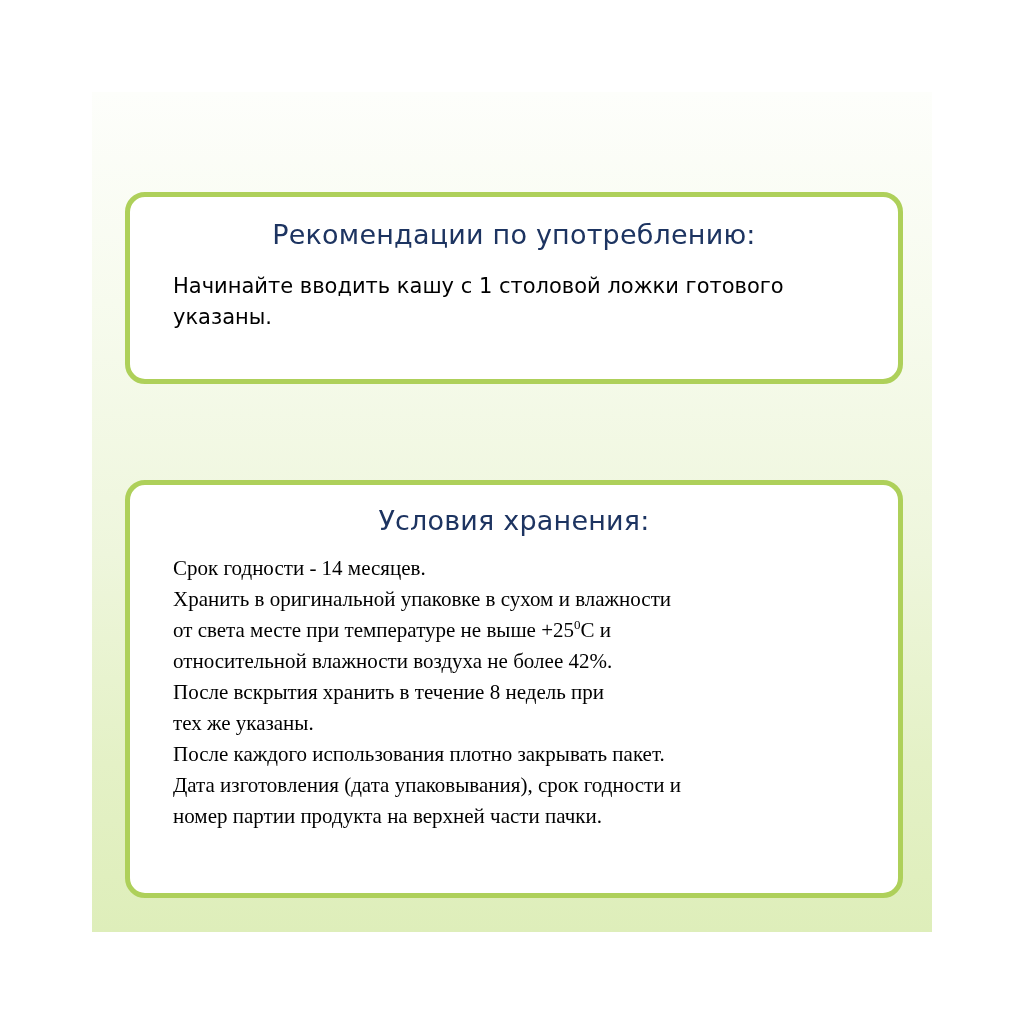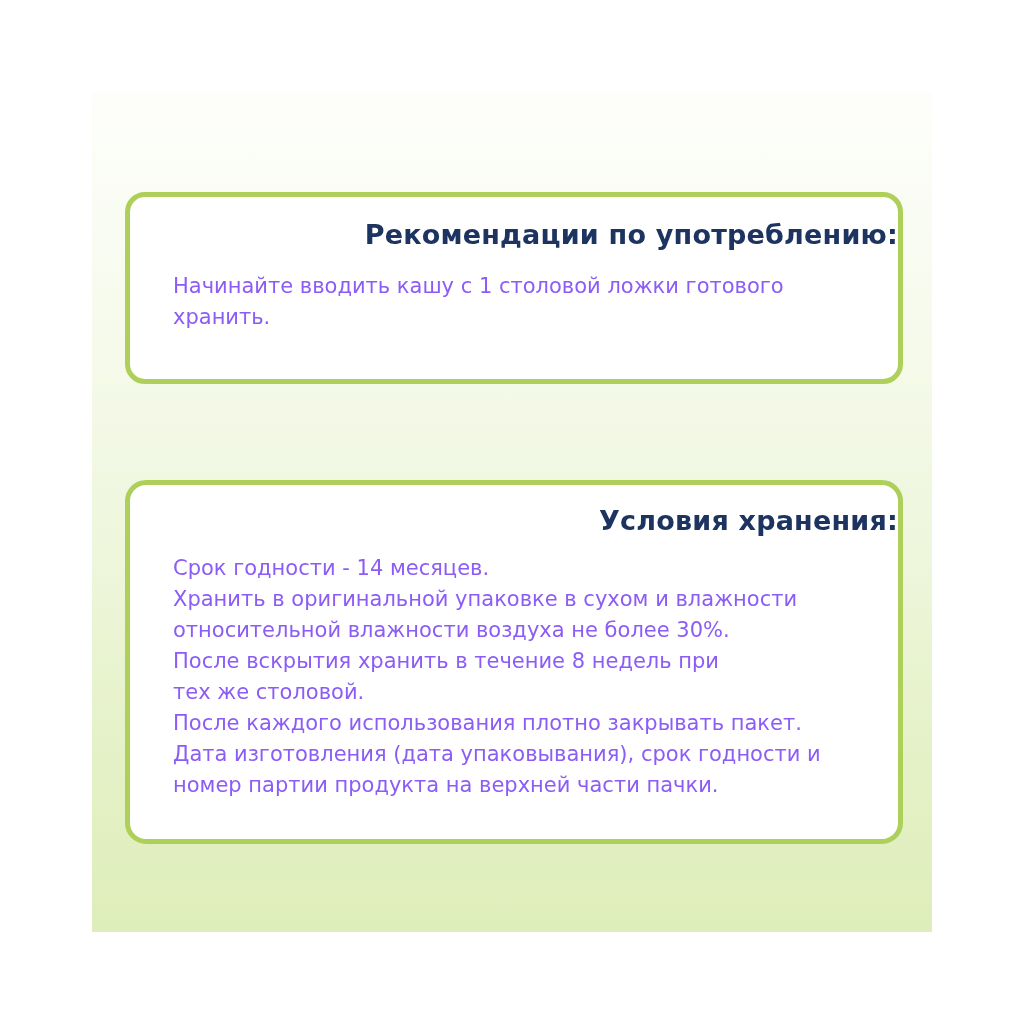--- a/index.html
+++ b/index.html
@@ -32,74 +32,74 @@
     .card-usage {
       left: 125px;
       top: 192px;
       width: 778px;
       height: 192px;
     }
     .card-storage {
       left: 125px;
       top: 480px;
       width: 778px;
-      height: 364px;
-      border-radius: 21px;
+      height: 418px;
     }
     .card-title {
       position: absolute;
       left: 0;
       right: 0;
-      text-align: right;
-      font-weight: bold;
+      text-align: center;
+      font-weight: normal;
       color: #1d3461;
       font-size: 27px;
       letter-spacing: 0.2px;
       white-space: nowrap;
     }
     .card-usage .card-title { top: 22px; }
     .card-storage .card-title { top: 20px; }
     .card-body {
       position: absolute;
       left: 43px;
       right: 20px;
-      color: #8b5cf6;
+      color: #000000;
       font-size: 21px;
       line-height: 31px;
     }
     .card-usage .card-body { top: 74px; }
-    .card-storage .card-body { top: 68px; }
+    .card-storage .card-body { top: 68px; font-family: Liberation Serif, serif; }
     .line {
       display: block;
       white-space: nowrap;
     }
     sup.deg {
       font-size: 13px;
       vertical-align: 8px;
       line-height: 0;
     }
   </style>
 </head>
 <body>
 
 <div class="panel"></div>
 
 <section class="card card-usage">
   <div class="card-title">Рекомендации по употреблению:</div>
   <div class="card-body">
     <span class="line">Начинайте вводить кашу с 1 столовой ложки готового</span>
-    <span class="line">хранить.</span>
+    <span class="line">указаны.</span>
   </div>
 </section>
 
 <section class="card card-storage">
   <div class="card-title">Условия хранения:</div>
   <div class="card-body">
     <span class="line">Срок годности - 14 месяцев.</span>
     <span class="line">Хранить в оригинальной упаковке в сухом и влажности</span>
-    <span class="line">относительной влажности воздуха не более 30%.</span>
+    <span class="line"><span>от света месте при температуре не выше +25</span><sup class="deg">0</sup><span>C и</span></span>
+    <span class="line">относительной влажности воздуха не более 42%.</span>
     <span class="line">После вскрытия хранить в течение 8 недель при</span>
-    <span class="line">тех же столовой.</span>
+    <span class="line">тех же указаны.</span>
     <span class="line">После каждого использования плотно закрывать пакет.</span>
     <span class="line">Дата изготовления (дата упаковывания), срок годности и</span>
     <span class="line">номер партии продукта на верхней части пачки.</span>
   </div>
 </section>
 
 </body></html>

